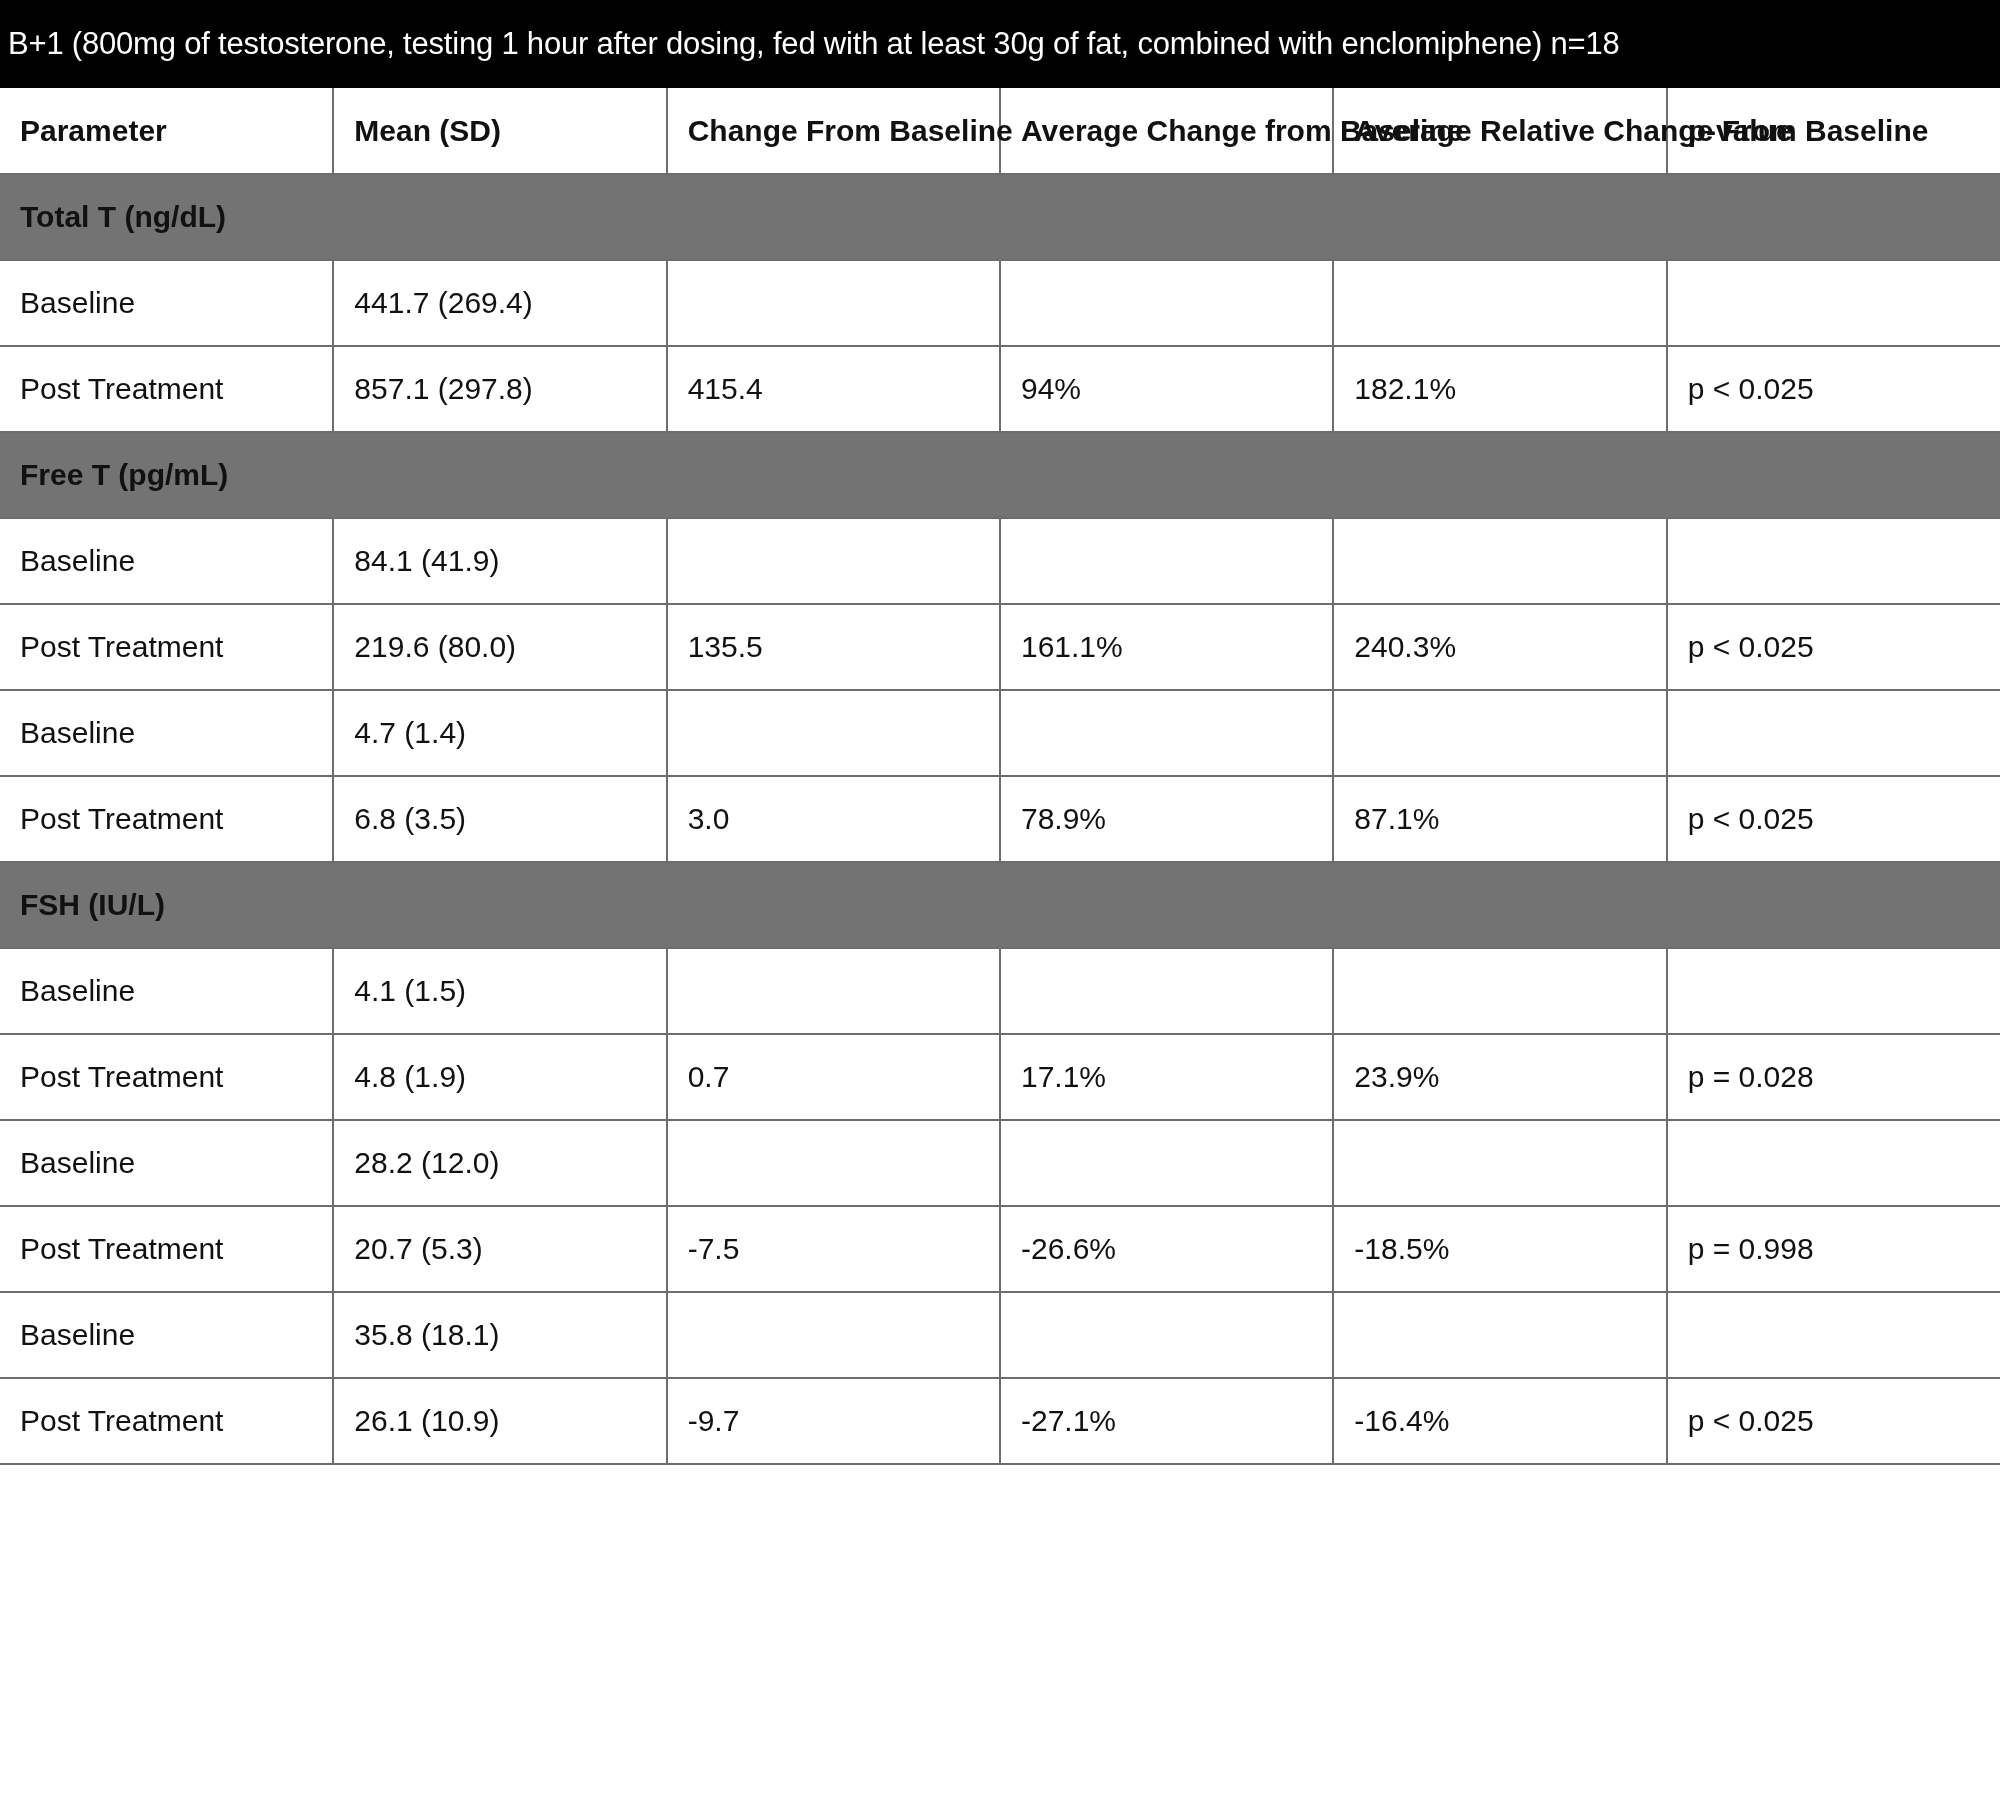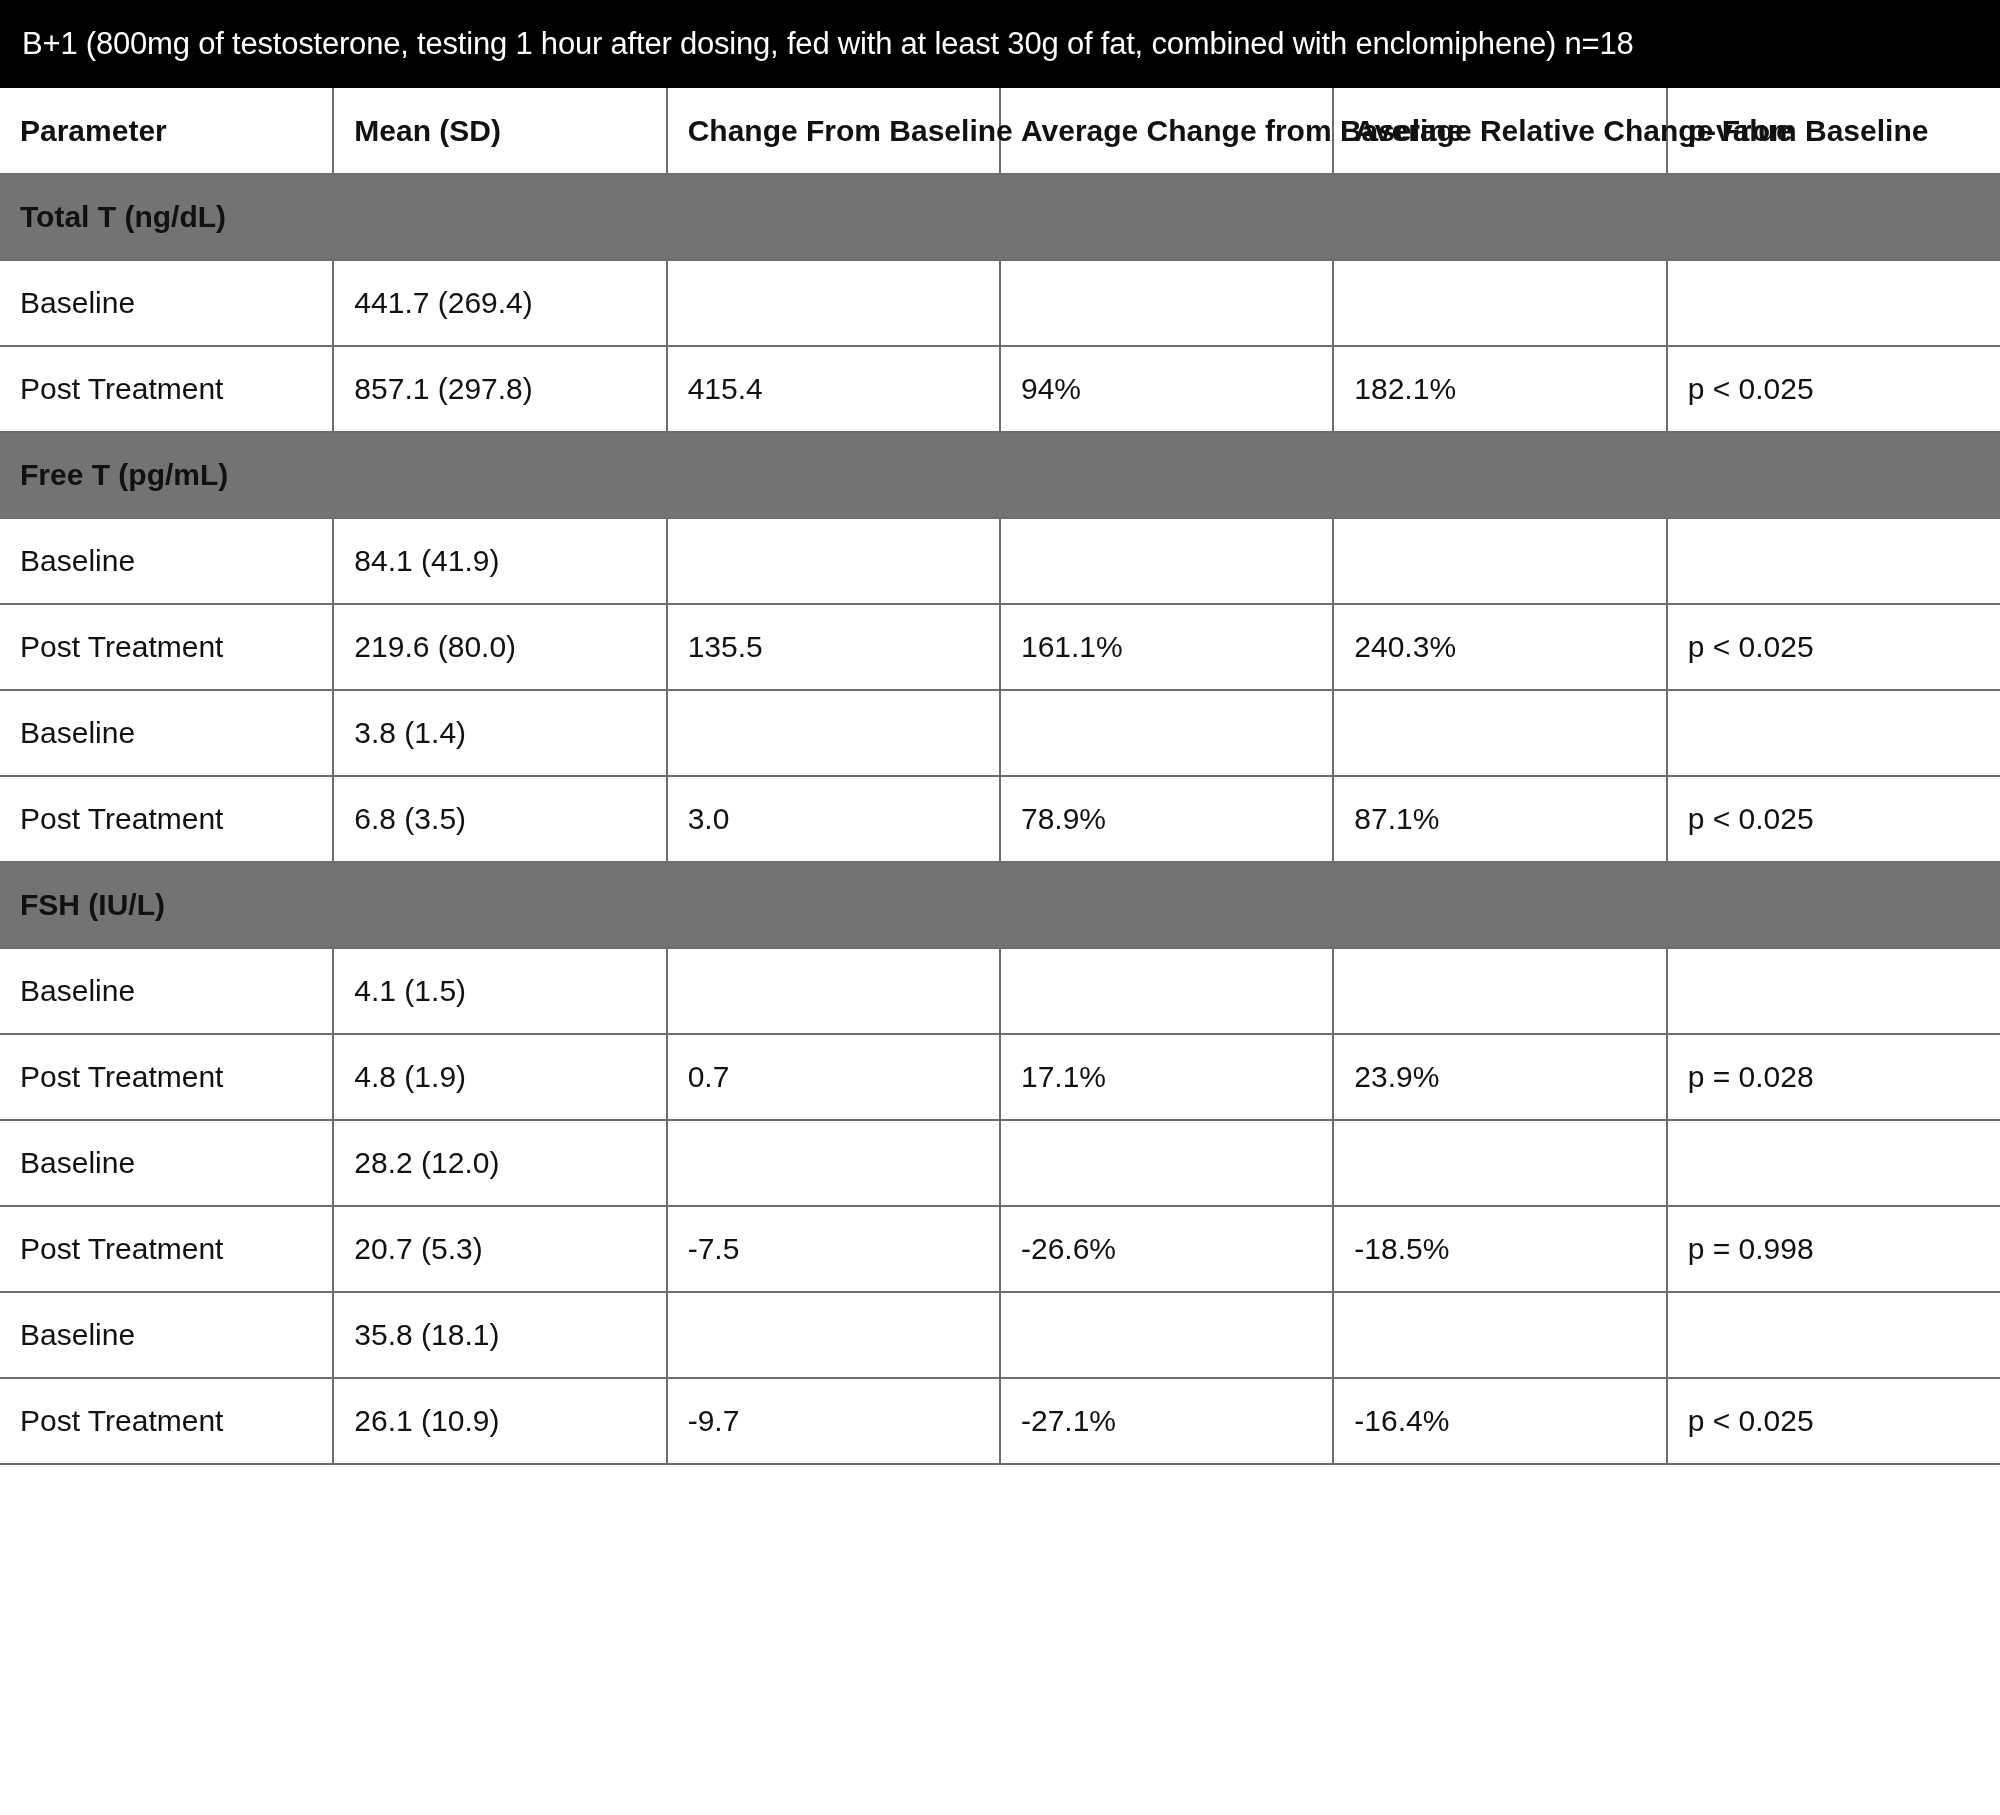--- a/index.html
+++ b/index.html
@@ -1,19 +1,19 @@
 <!DOCTYPE html>
 <html><head>
   <meta charset="utf-8">
   <style>
     html, body { margin: 0; padding: 0; background: #ffffff; }
     body { width: 2000px; height: 1815px; overflow: hidden; font-family: "Liberation Sans", sans-serif; color: #111111; }
     .title-bar {
       height: 88px; background: #000000; color: #ffffff;
-      font-size: 31px; line-height: 88px; padding-left: 22px;
+      font-size: 31px; line-height: 88px; padding-left: 8px;
       box-sizing: border-box; white-space: nowrap; letter-spacing: -0.2px;
     }
     table.data-table {
       border-collapse: collapse; width: 2000px; table-layout: fixed;
     }
     table.data-table col { width: 333.33px; }
     table.data-table td, table.data-table th {
       border: 2px solid #6d6d6d; box-sizing: border-box;
       font-size: 30px; text-align: left; vertical-align: middle;
       padding: 0 20px; height: 86px; white-space: nowrap;
@@ -92,21 +92,21 @@
       <td class="subparam">Post Treatment</td>
       <td>219.6 (80.0)</td>
       <td>135.5</td>
       <td>161.1%</td>
       <td>240.3%</td>
       <td>p &lt; 0.025</td>
     </tr>
 
     <tr>
       <td class="subparam">Baseline</td>
-      <td>3.8 (1.4)</td>
+      <td>4.7 (1.4)</td>
       <td></td>
       <td></td>
       <td></td>
       <td></td>
     </tr>
     <tr>
       <td class="subparam">Post Treatment</td>
       <td>6.8 (3.5)</td>
       <td>3.0</td>
       <td>78.9%</td>

